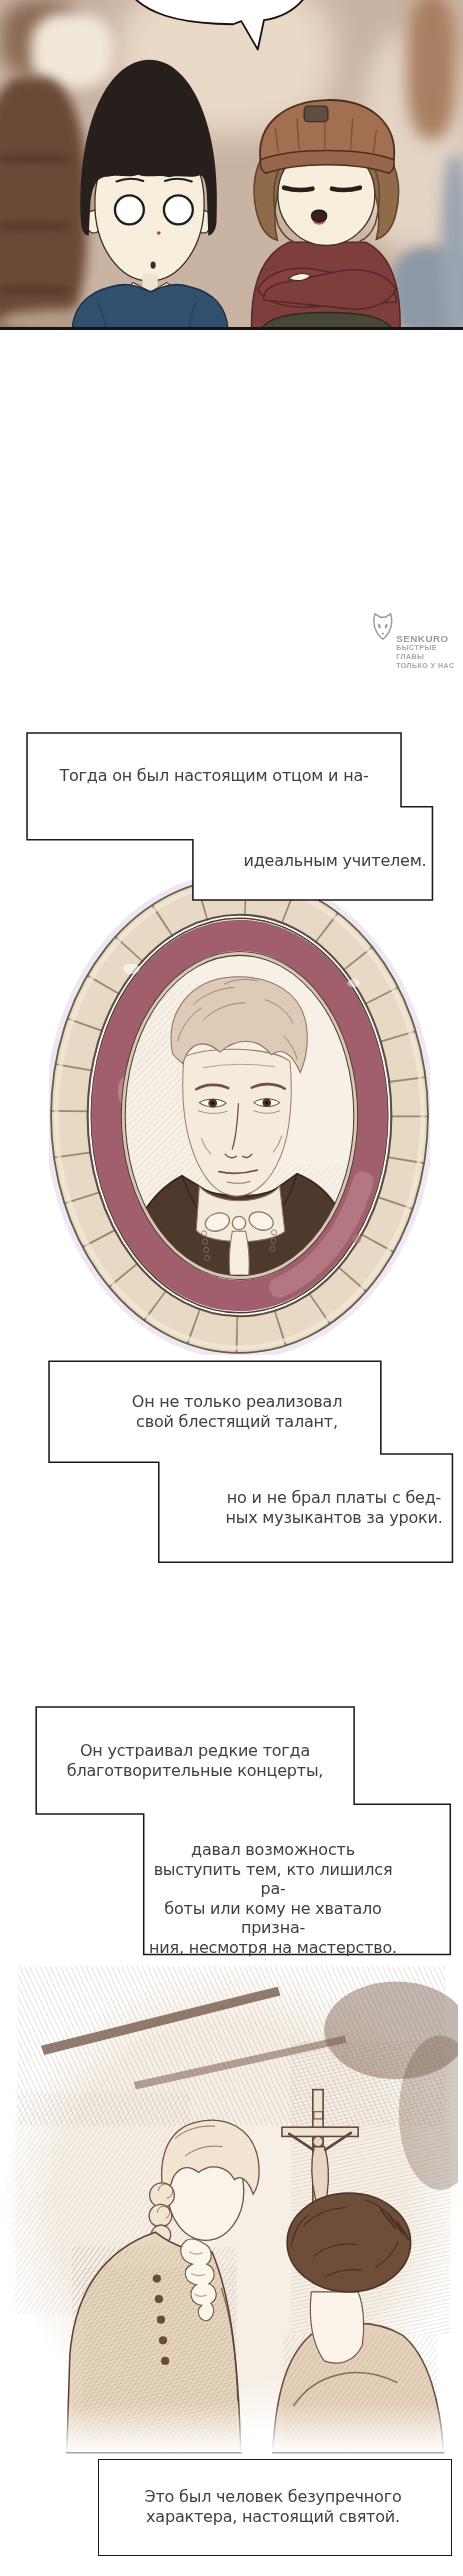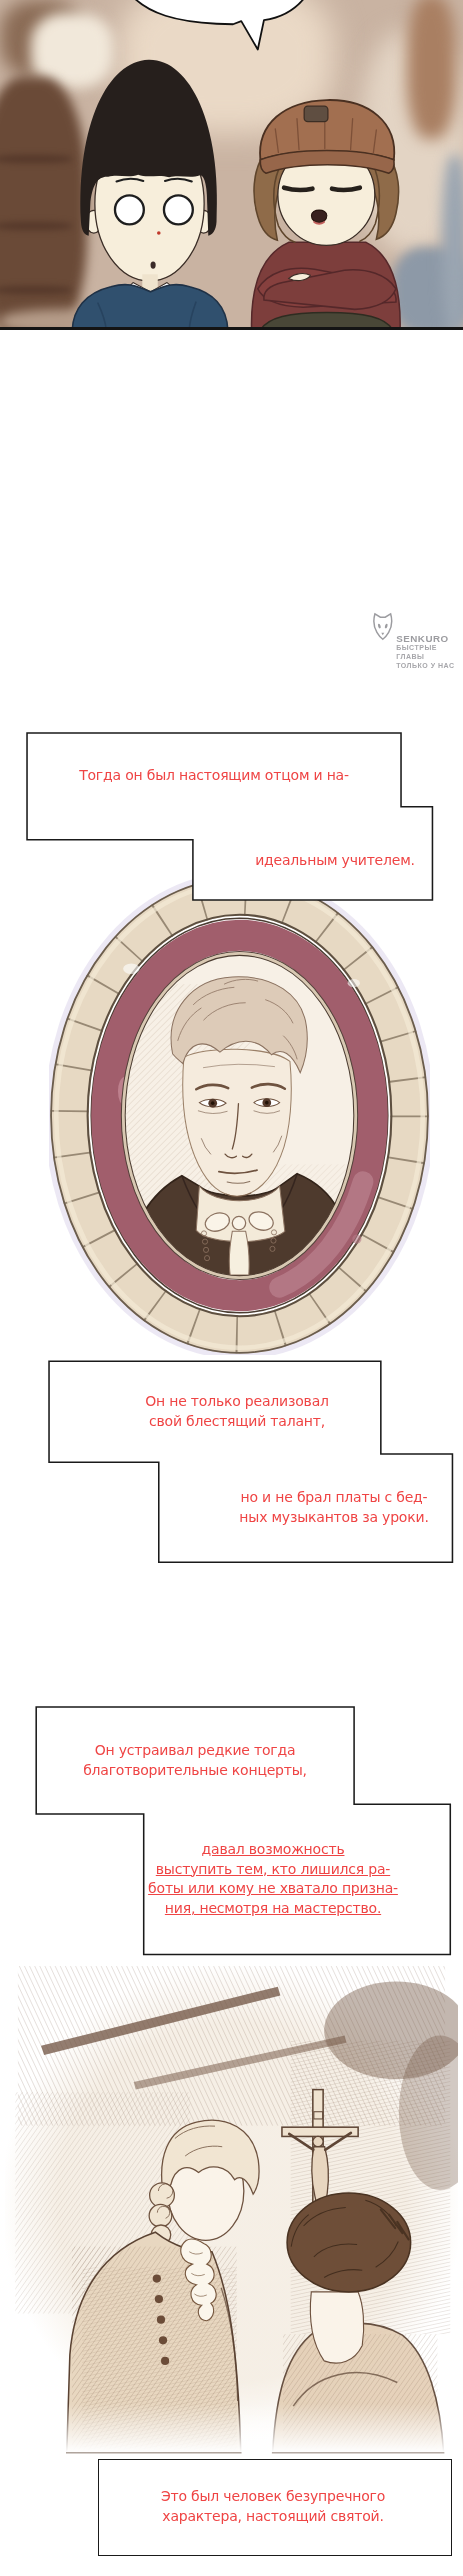--- a/index.html
+++ b/index.html
@@ -9,21 +9,21 @@
   #panel-top{position:absolute;left:0;top:0;width:464px;height:330px;overflow:hidden;background:#c9b3a2;}
   .blob{position:absolute;border-radius:40%;}
   #panel-top-border{position:absolute;left:0;top:327px;width:464px;height:3.1px;background:#141414;z-index:6;}
   #panel-top svg{position:absolute;left:0;top:0;z-index:3;}
   
   .watermark{position:absolute;display:flex;align-items:flex-start;gap:3.6px;color:#9c9ca0;}
   .wm-brand{font-family:"Liberation Sans",sans-serif;font-weight:bold;font-size:9.8px;letter-spacing:0.5px;line-height:10.3px;margin-top:22px;}
   .wm-line{font-family:"Liberation Sans",sans-serif;font-weight:bold;font-size:7px;letter-spacing:0.5px;line-height:8.8px;color:#a7a7ab;}
   
   .cap-shape{position:absolute;z-index:2;}
-  .caption{position:absolute;z-index:3;text-align:center;color:#ef4444;font-size:14px;line-height:19.6px;letter-spacing:-0.2px;}
+  .caption{position:absolute;z-index:3;text-align:center;color:#404040;font-size:16px;line-height:19.6px;letter-spacing:-0.2px;}
   .plainbox{position:absolute;background:#fff;border:1.5px solid #1a1a1a;box-sizing:border-box;z-index:4;}
   
   #portrait-svg,#illustration-svg{position:absolute;z-index:1;}
 </style>
 </head>
 <body>
 
 <div id="page">
 
   <div id="panel-top">
@@ -239,21 +239,21 @@
     <div>ных музыкантов за уроки.</div>
   </div>
 
   <svg class="cap-shape" style="left:35px;top:1706px;" width="417" height="250" viewBox="0 0 810 486">
     <polygon points="2,2 620,2 620,191 807,191 807,483 211,483 211,210 2,210" fill="#ffffff" stroke="#1a1a1a" stroke-width="3"></polygon>
   </svg>
   <div class="caption" style="left:36px;top:1741px;width:318px;">
     <div>Он устраивал редкие тогда</div>
     <div>благотворительные концерты,</div>
   </div>
-  <div class="caption" style="left:144px;top:1840px;width:258px;text-decoration:underline;">
+  <div class="caption" style="left:144px;top:1840px;width:258px;">
     <div>давал возможность</div>
     <div>выступить тем, кто лишился ра-</div>
     <div>боты или кому не хватало призна-</div>
     <div>ния, несмотря на мастерство.</div>
   </div>
 
   <svg id="illustration-svg" style="left:5.2px;top:1958px;" width="453" height="500" viewBox="0 0 880 970">
     <defs>
       <pattern id="h1" width="9" height="9" patternTransform="rotate(-25)" patternUnits="userSpaceOnUse">
         <line x1="0" y1="0" x2="0" y2="9" stroke="#7a5c49" stroke-width="1.4"></line>

